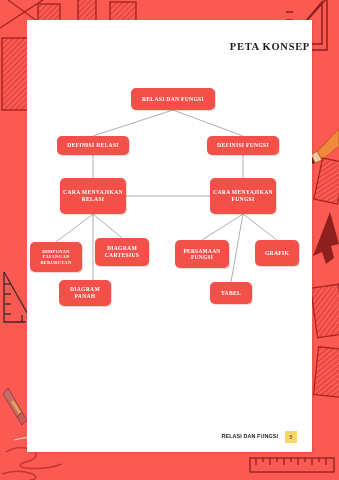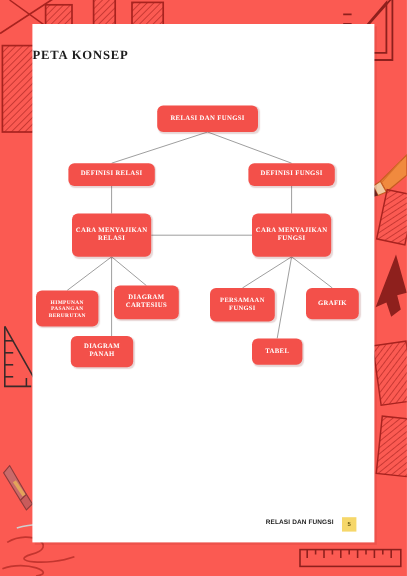--- a/index.html
+++ b/index.html
@@ -16,21 +16,21 @@
 
   
   .page{
     position:absolute;left:27px;top:20px;width:285px;height:432px;
     background:#ffffff;
     box-shadow:2px 2px 0 rgba(120,20,20,.10);
   }
 
   .page-title{
     position:absolute;left:0;top:21px;width:283px;
-    text-align:left;
+    text-align:right;
     font-family:"Liberation Serif", serif;
     font-weight:bold;font-size:10.5px;letter-spacing:.7px;
     color:#1c1c1c;
   }
 
   
   .diagram{position:absolute;left:0;top:0;width:285px;height:432px;}
   .edges{position:absolute;left:0;top:0;width:285px;height:432px;}
 
   .node{

